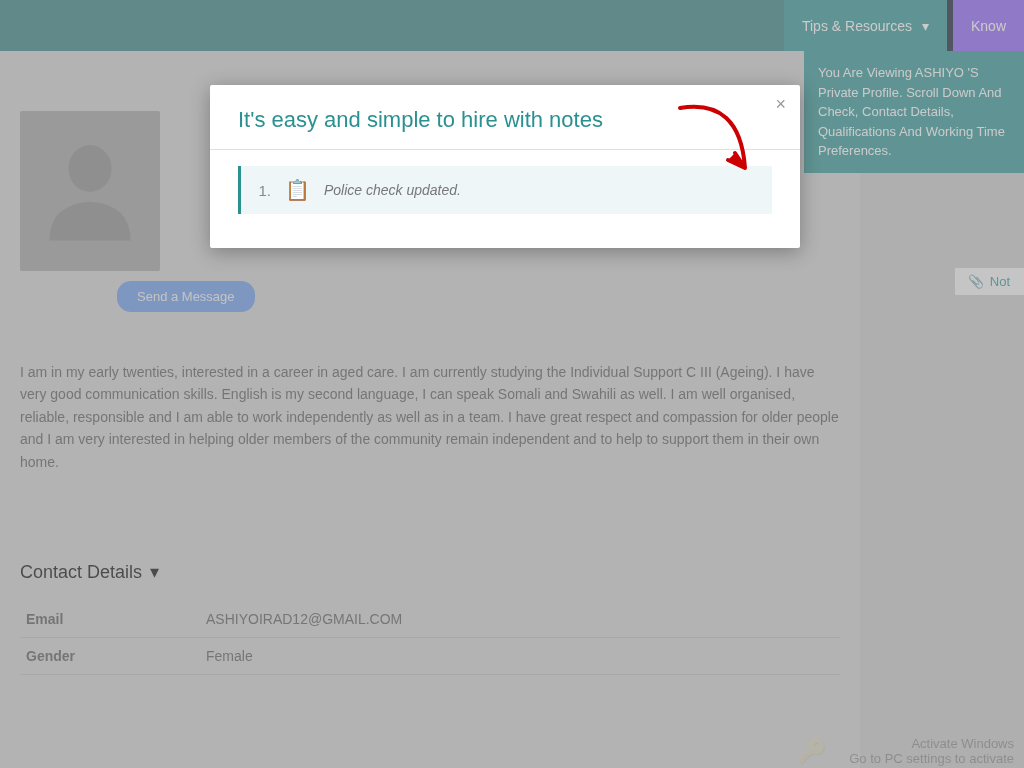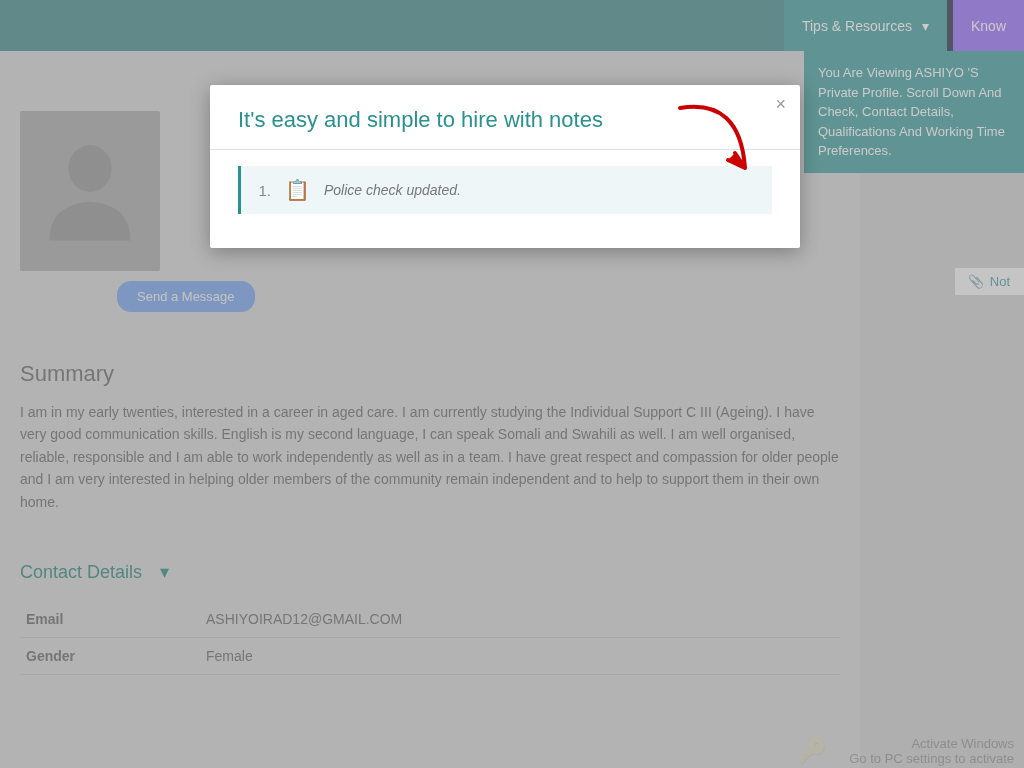--- a/index.html
+++ b/index.html
@@ -127,25 +127,25 @@
 
     
     .contact-section {
       position: absolute;
       top: 510px;
       left: 20px;
       width: 820px;
     }
     .contact-header {
       font-size: 18px;
-      color: #0f766e;
+      color: #000000;
       font-weight: 400;
       display: flex;
       align-items: center;
-      gap: 18px;
+      gap: 8px;
       margin-bottom: 12px;
       padding-bottom: 6px;
     }
     .contact-table {
       width: 100%;
       border-collapse: collapse;
     }
     .contact-table tr {
       border-bottom: 1px solid #bbb;
     }
@@ -310,21 +310,20 @@
         <path d="M5 115 Q5 75 50 72 Q95 75 95 115Z" fill="#888"></path>
       </svg>
     </div>
   </div>
 
   <button class="send-msg-btn">
     <span>Send a Message</span>
   </button>
 
   <div class="summary-section">
-    <h2 class="summary-title">Summary</h2>
     <p class="summary-text">I am in my early twenties, interested in a career in aged care. I am currently studying the Individual Support C III (Ageing). I have very good communication skills. English is my second language, I can speak Somali and Swahili as well. I am well organised, reliable, responsible and I am able to work independently as well as in a team. I have great respect and compassion for older people and I am very interested in helping older members of the community remain independent and to help to support them in their own home.</p>
   </div>
 
   <div class="contact-section">
     <div class="contact-header">
       <span>Contact Details</span>
       <span style="cursor:pointer;">▾</span>
     </div>
     <table class="contact-table">
       <tbody>

